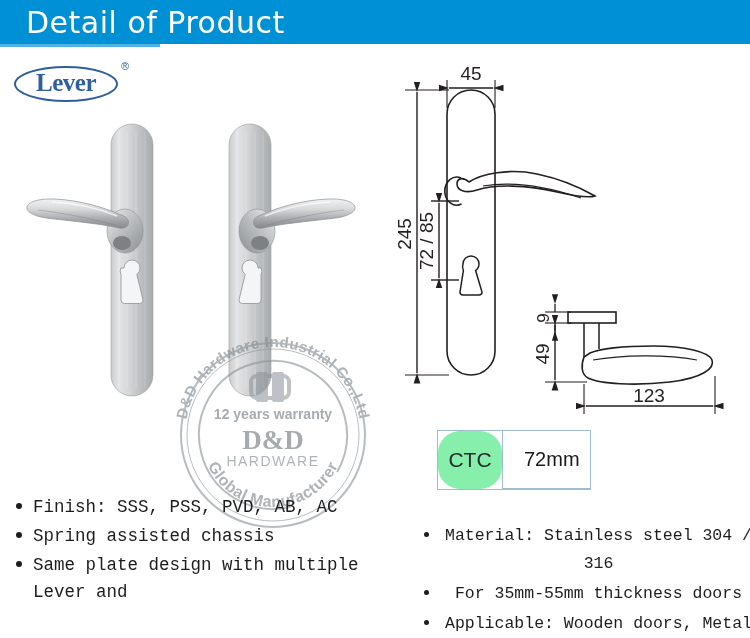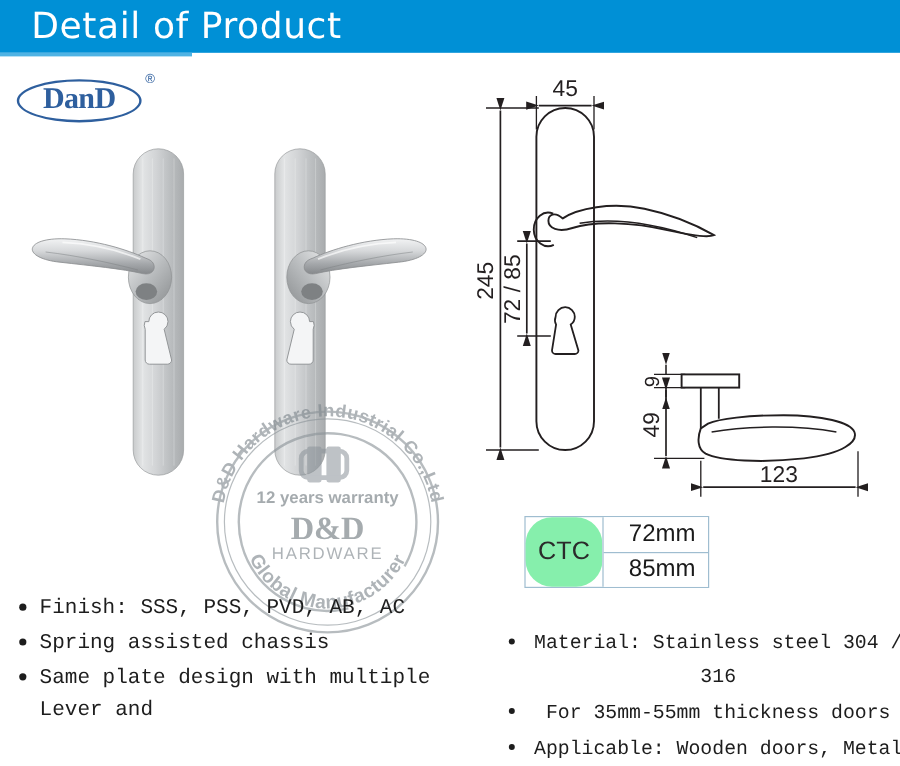--- a/index.html
+++ b/index.html
@@ -187,21 +187,21 @@
 </style>
 </head>
 <body>
 
 <div id="header-banner"></div>
 <div id="header-banner-underline"></div>
 <div id="page-title">Detail of Product</div>
 
 <div id="brand-logo">
   <div class="logo-ellipse"></div>
-  <div class="logo-text">DanD</div>
+  <div class="logo-text">Lever</div>
   <div class="logo-reg">®</div>
 </div>
 
 <div class="product-photo" id="product-photo-left">
   <svg width="168" height="282" viewBox="0 0 168 282" xmlns="http://www.w3.org/2000/svg">
     <defs>
       <linearGradient id="plateGradL" x1="0" y1="0" x2="1" y2="0">
         <stop offset="0%" stop-color="#c9cbcc"></stop>
         <stop offset="18%" stop-color="#e2e4e5"></stop>
         <stop offset="45%" stop-color="#d2d4d6"></stop>
@@ -374,21 +374,20 @@
       <text x="0" y="0" text-anchor="middle" transform="translate(164,290) rotate(-90)">49</text>
       <text x="264" y="338" text-anchor="middle">123</text>
     </g>
   </svg>
 </div>
 
 <div id="ctc-table">
   <div id="ctc-label-cell">CTC</div>
   <div id="ctc-values">
     <div class="ctc-value-cell" id="ctc-value-1">72mm</div>
-    <div class="ctc-value-cell" id="ctc-value-2">85mm</div>
   </div>
 </div>
 
 <div id="features">
 
   <div class="feature-column" id="features-left">
     <div class="feature-item">
       <span class="feature-bullet"></span>
       <span>Finish: SSS, PSS, PVD, AB, AC</span>
     </div>

